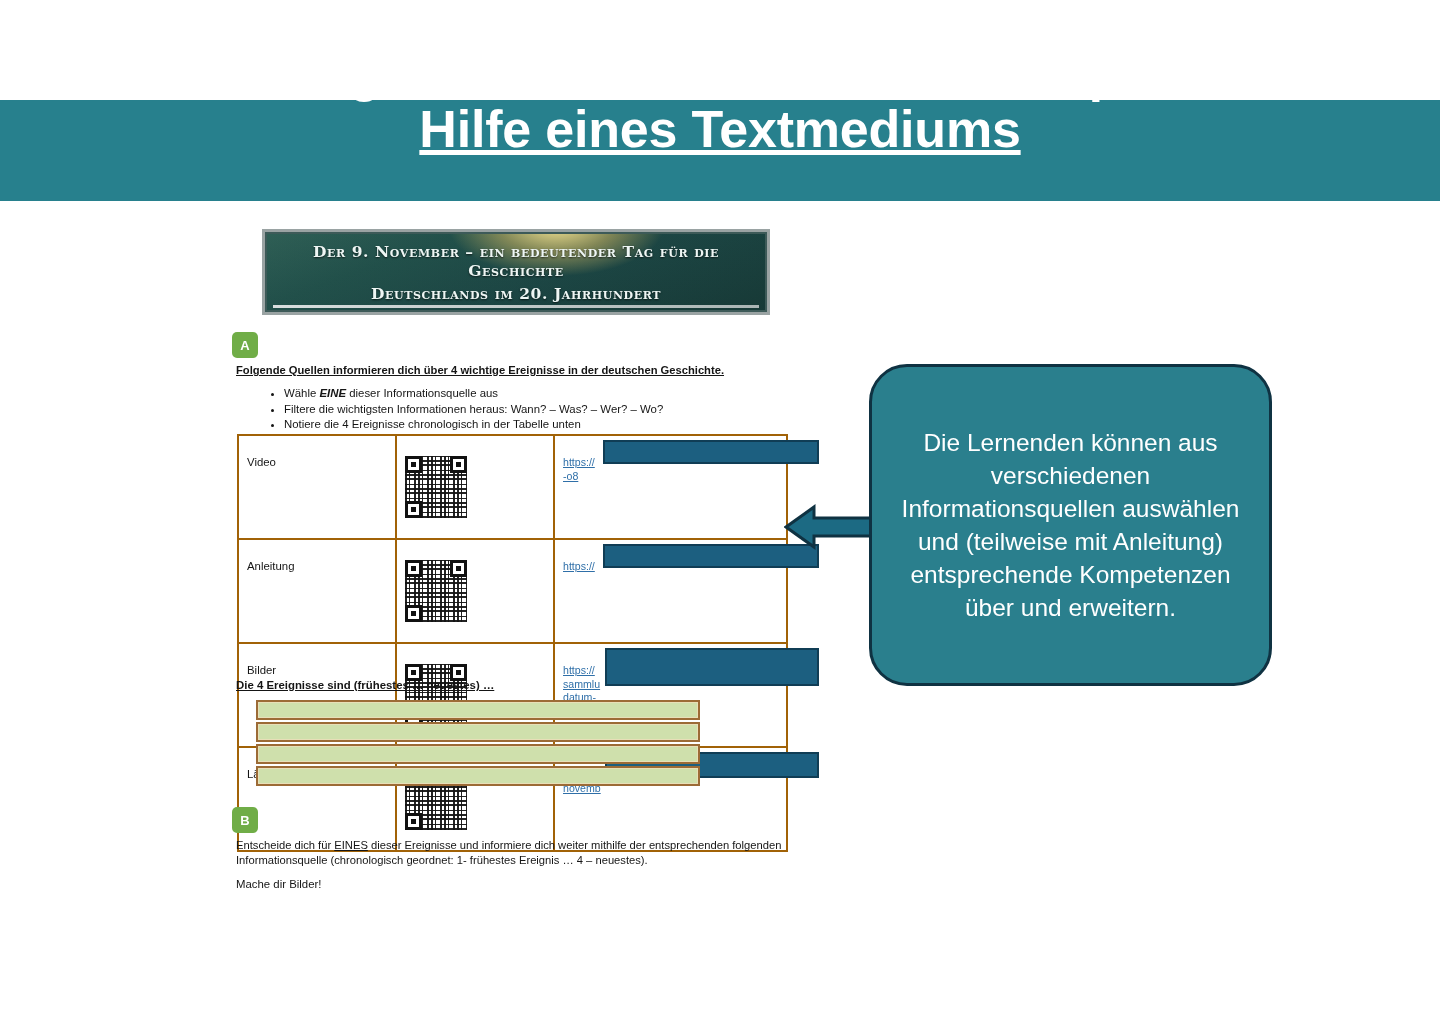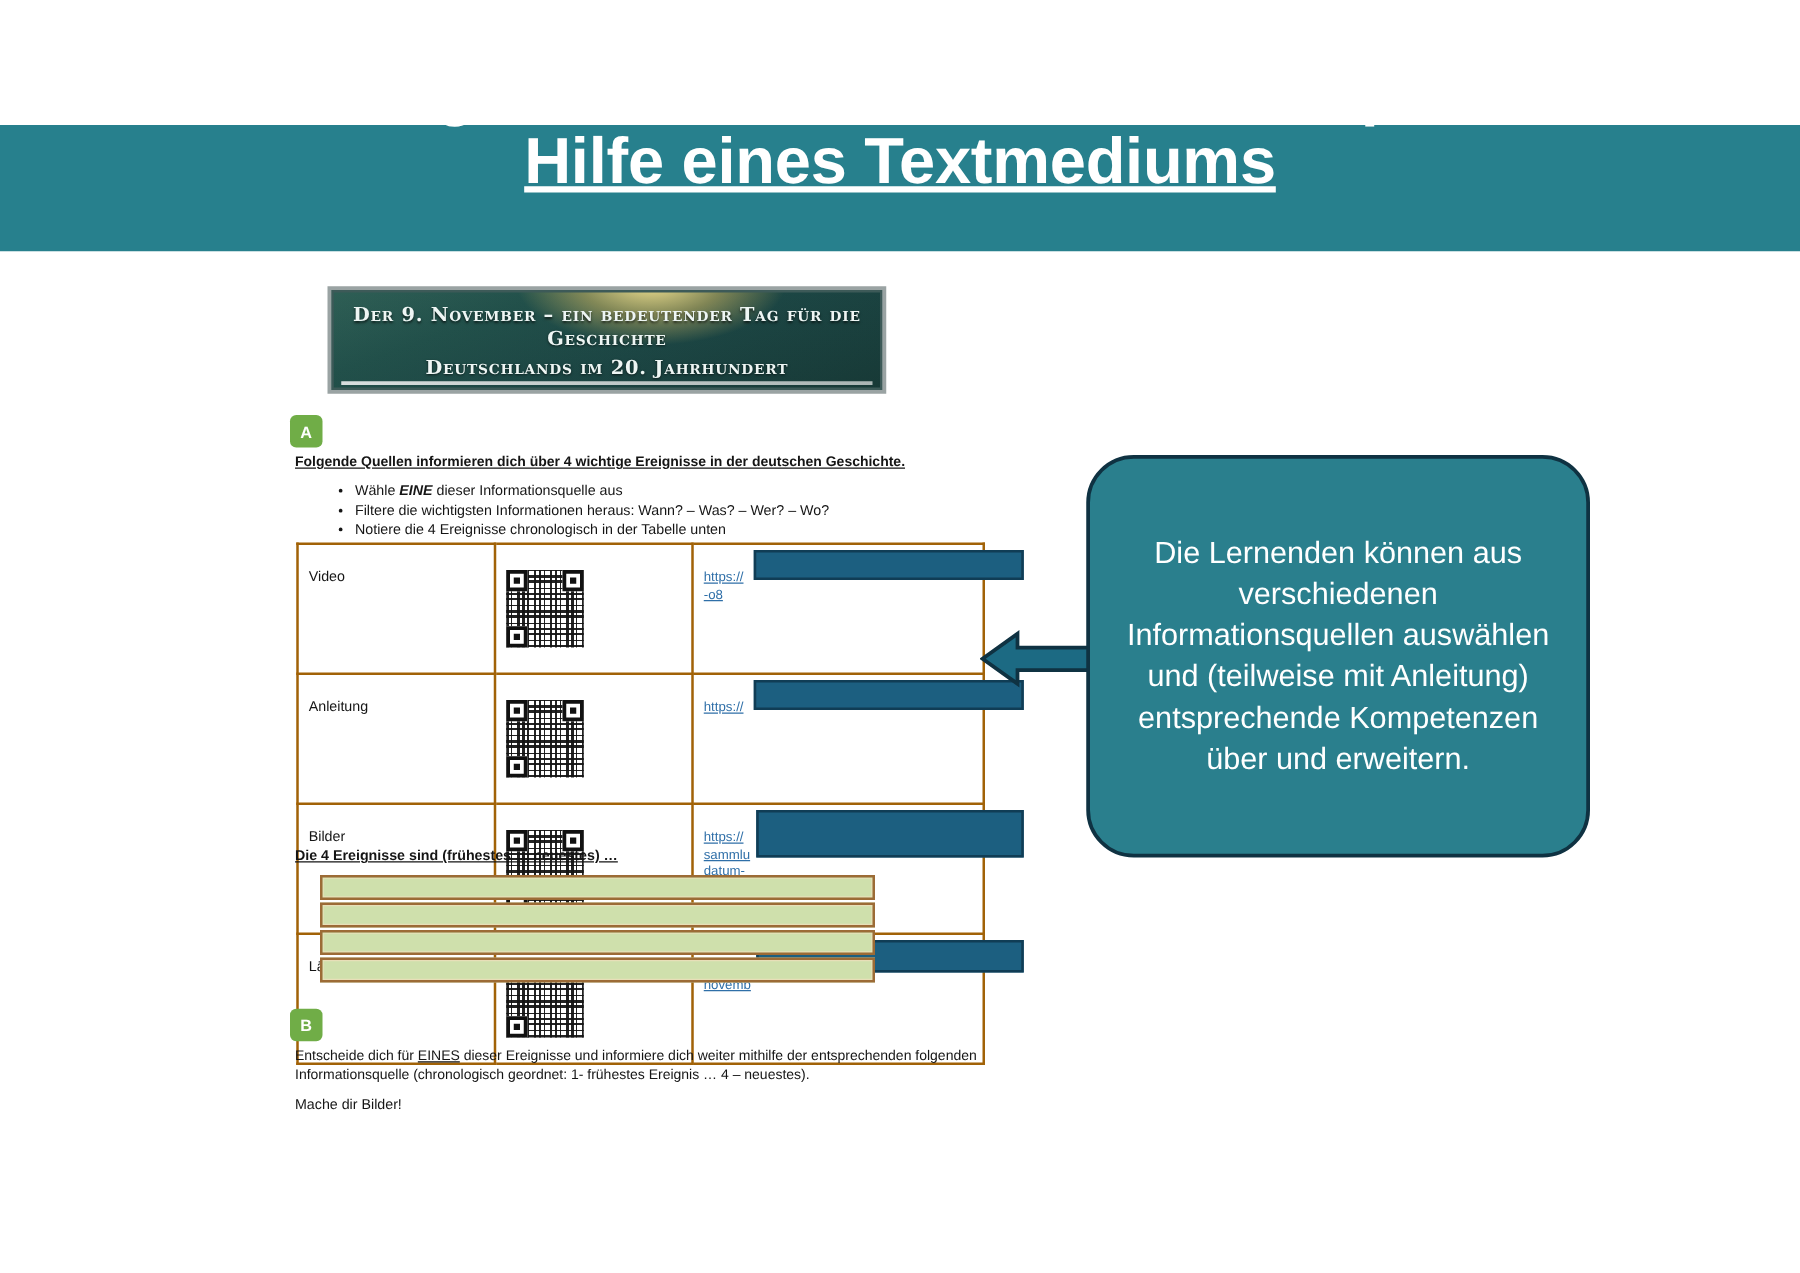--- a/index.html
+++ b/index.html
@@ -60,21 +60,21 @@
     width: 580px;
     height: 680px;
     z-index: 1;
   }
 
   
   #ws-header {
     position: absolute;
     left: 34px;
     top: 7px;
-    width: 447px;
+    width: 508px;
     height: 86px;
     background:
       radial-gradient(ellipse 150px 70px at 58% -8%, rgba(255,235,150,0.95) 0%, rgba(255,214,110,0.45) 38%, rgba(120,170,150,0.05) 72%),
       linear-gradient(160deg, #2b5b52 0%, #1d4b46 28%, #17403f 58%, #123331 100%);
     border: 3px solid #9aa3a3;
     box-sizing: border-box;
     box-shadow: inset 0 0 0 2px #3d5a58;
     display: flex;
     flex-direction: column;
     align-items: center;

